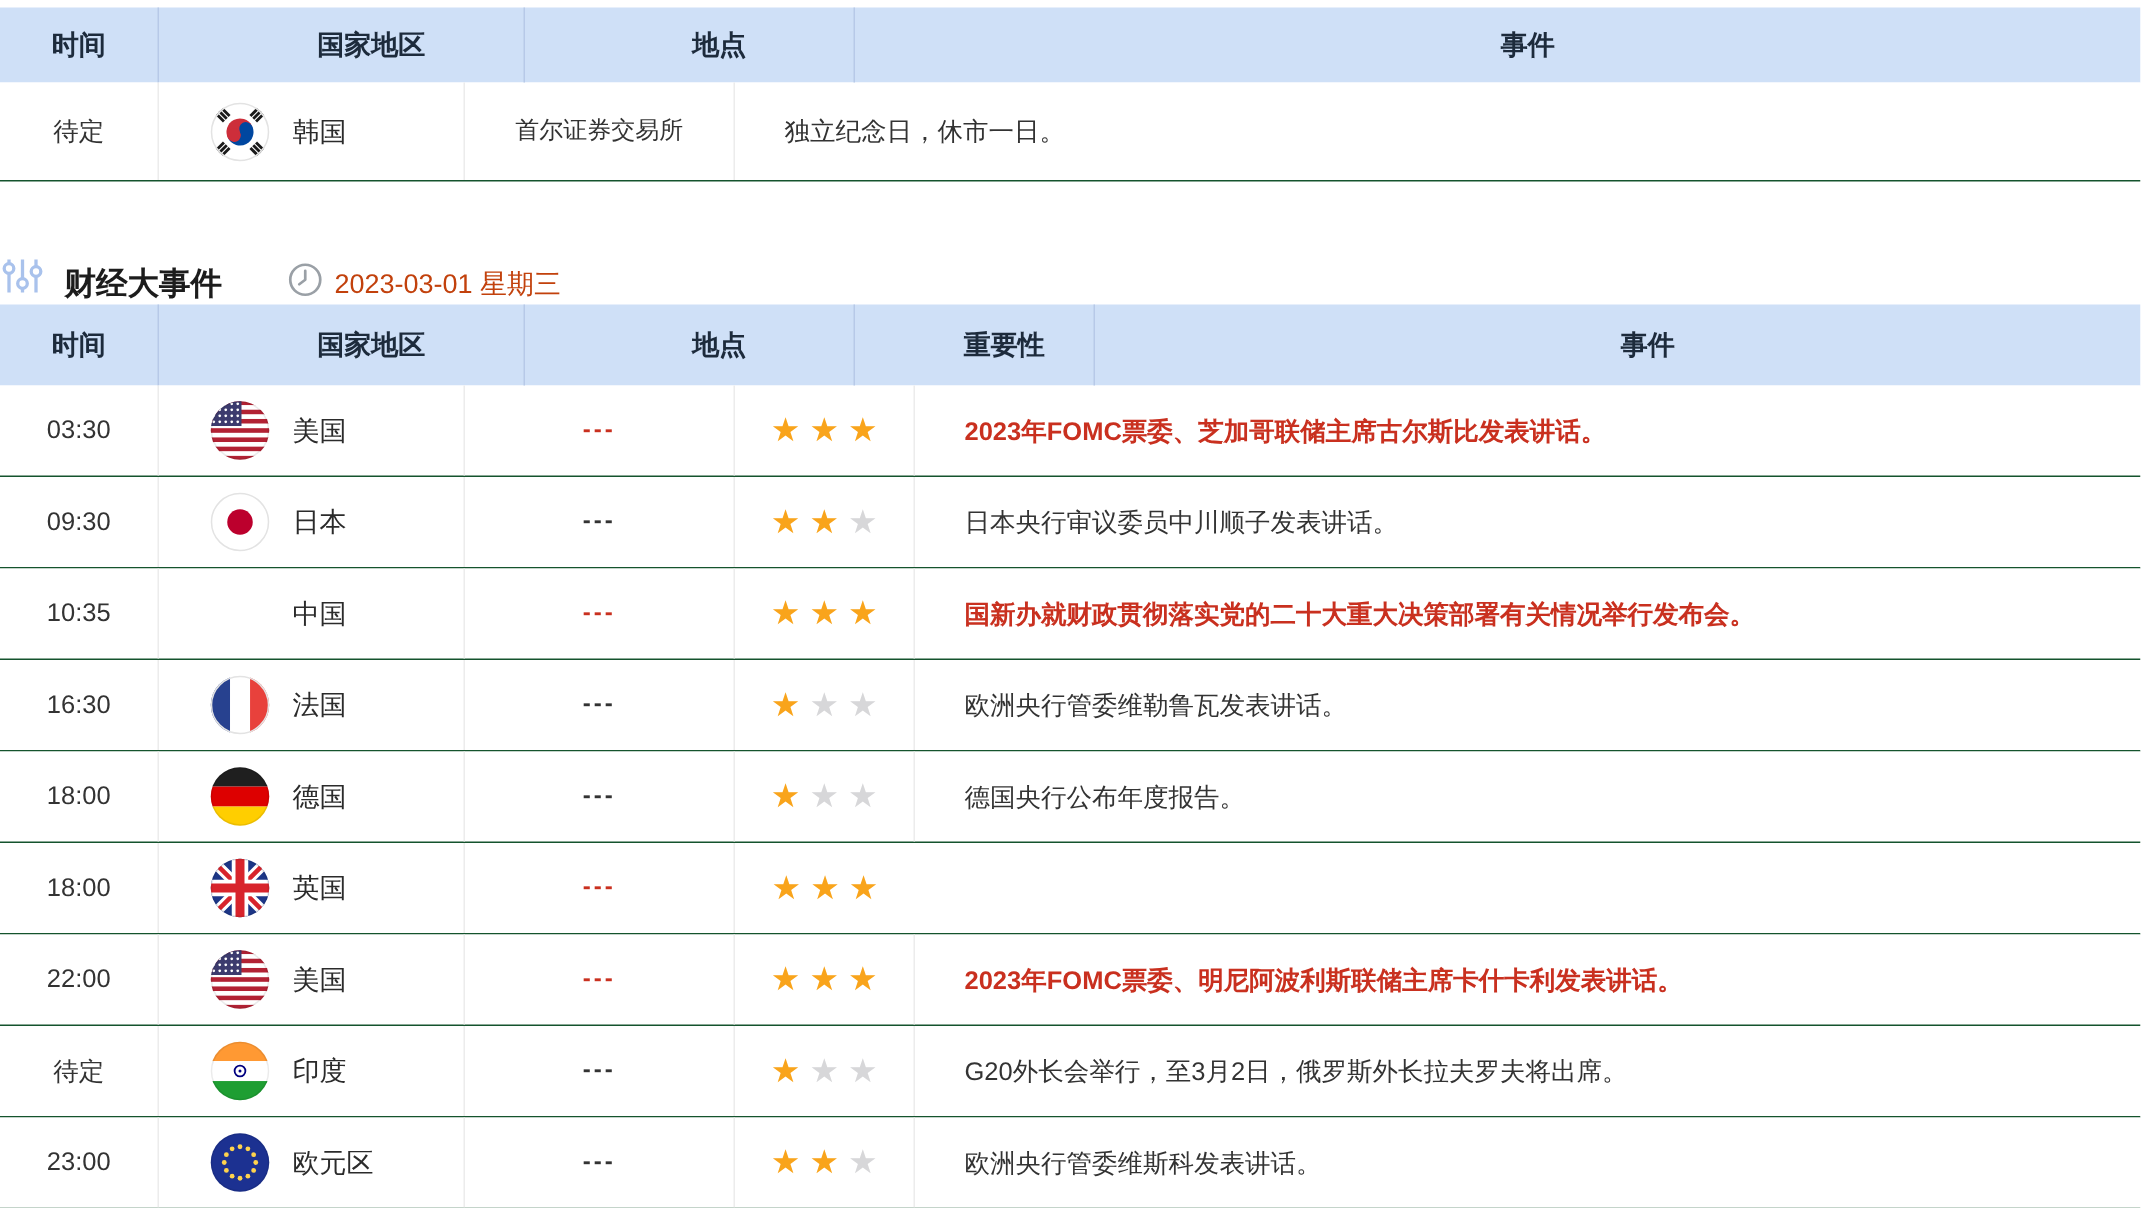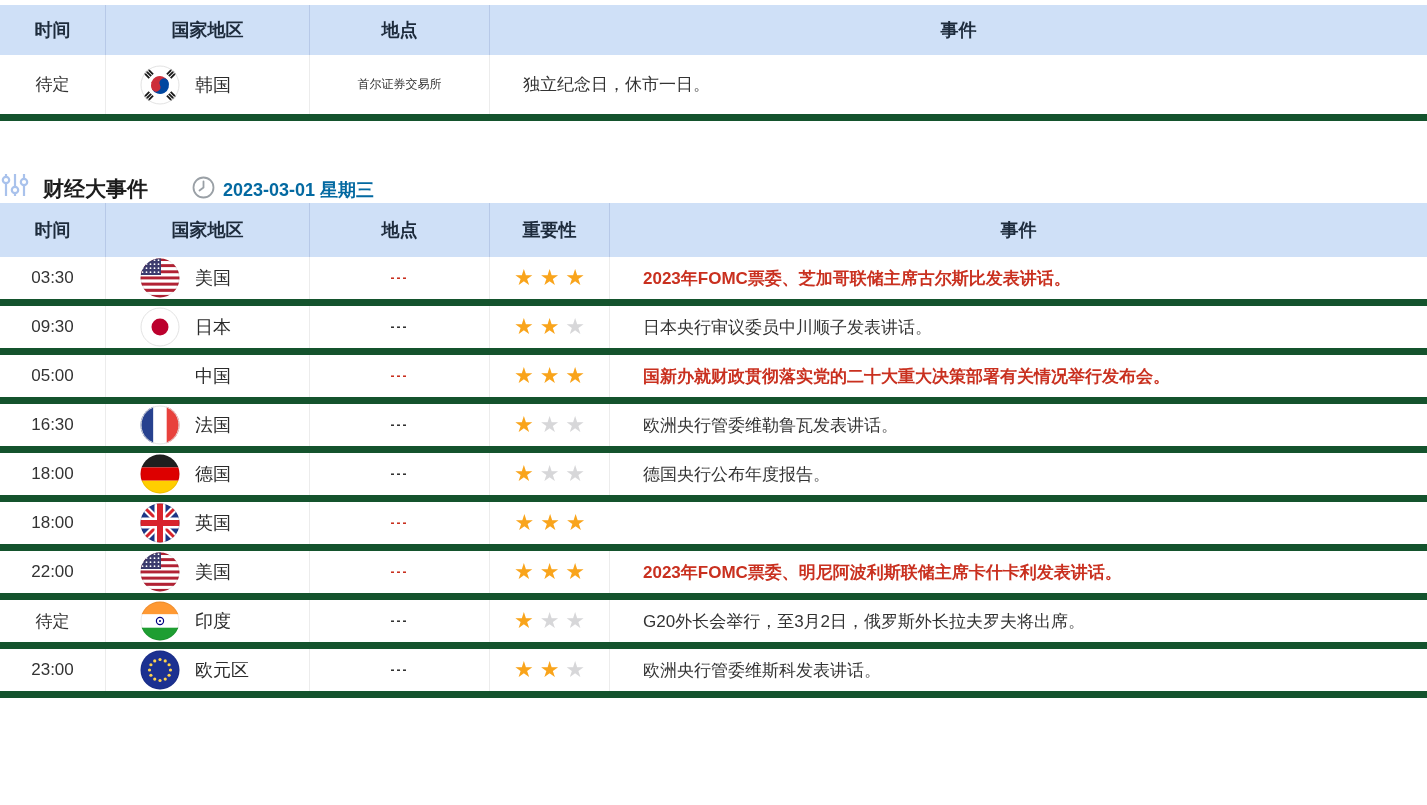--- a/index.html
+++ b/index.html
@@ -1,57 +1,57 @@
 <!DOCTYPE html>
 <html style="--hdr-bg: #cfe0f7; --red: #c9301f; --star-filled: #f9a41b; --star-empty: #d7d7d9;"><head>
 <meta charset="utf-8">
 <style>
   * { margin:0; padding:0; box-sizing:border-box; }
   html,body { width:1427px; height:805px; overflow:hidden; background:#fff;
     font-family:"Liberation Sans","DejaVu Sans",sans-serif; color:#333; }
   .page { width:1427px; height:805px; padding-top:5px; }
 
   
-  .thead { display:grid; background:var(--hdr-bg,#cfe0f7); }
+  .thead { display:grid; background:var(--hdr-bg,#cfe0f7);gap:40px; }
   .hcell { display:flex; align-items:center; justify-content:center;
     font-weight:bold; font-size:18px; color:#1d2b3c;
     border-right:1px solid #b7c9e8; }
   .hcell:last-child { border-right:none; }
-  .row { display:grid; background:#fff; border-bottom:7px solid #14532d; }
+  .row { display:grid; background:#fff; border-bottom:1px solid #14532d; }
   .cell { display:flex; align-items:center; justify-content:center;
     font-size:17px; color:#333; border-right:1px solid #ececec; overflow:hidden; }
   .cell:last-child { border-right:none; }
 
   
   #holiday-table .thead { grid-template-columns:106px 204px 180px 1fr; height:50px; }
   #holiday-table .row   { grid-template-columns:106px 204px 180px 1fr; height:66px; }
 
   
   #events-table .thead { grid-template-columns:106px 204px 180px 120px 1fr; height:54px; }
-  #events-table .row   { grid-template-columns:106px 204px 180px 120px 1fr; height:49px; }
+  #events-table .row   { grid-template-columns:106px 204px 180px 120px 1fr; height:61px; }
 
   .c-country { justify-content:flex-start; padding-left:34px; }
   .flag { width:40px; height:40px; flex:0 0 40px; margin-right:15px; }
   .flag svg { display:block; }
   .country-name { font-weight:normal; font-size:18px; color:#2b2b2b; }
   .c-event { justify-content:flex-start; padding-left:33px; padding-right:12px;
     white-space:nowrap; }
-  .c-loc { font-size:12px; }
+  .c-loc { font-size:16px; }
   .dash { font-weight:bold; letter-spacing:2px; }
   .hl .c-event { color:var(--red,#c9301f); font-weight:bold; }
   .hl .dash { color:var(--red,#c9301f); }
   .star { font-size:22px; line-height:1; margin:0 3px; }
   .star.filled { color:var(--star-filled,#f9a41b); }
   .star.empty  { color:var(--star-empty,#d7d7d9); }
 
   
   .section-bar { height:82px; display:flex; align-items:flex-end; padding-left:1px; }
   .section-title { font-size:21px; font-weight:bold; color:#1c1c1c; margin-left:14px; }
   .section-date-wrap { display:flex; align-items:center; margin-left:44px; }
-  .section-date { font-size:18px; font-weight:bold; color:#0369a1; margin-left:8px; }
+  .section-date { font-size:18px; font-weight:normal; color:#c2410c; margin-left:8px; }
 </style>
 </head>
 <body>
 
 <div class="page">
 
   <div id="holiday-table">
     <div class="thead">
       <div class="hcell">时间</div>
       <div class="hcell">国家地区</div>
@@ -227,21 +227,21 @@
           </div>
     <div class="cell c-imp">
             <span class="star filled">★</span>
             <span class="star filled">★</span>
             <span class="star empty">★</span>
           </div>
     <div class="cell c-event">日本央行审议委员中川顺子发表讲话。</div>
   </div>
 
   <div class="row hl">
-    <div class="cell c-time">05:00</div>
+    <div class="cell c-time">10:35</div>
     <div class="cell c-country">
       <span class="flag"></span>
       <span class="country-name">中国</span>
     </div>
     <div class="cell c-loc">
             <span class="dash">---</span>
           </div>
     <div class="cell c-imp">
             <span class="star filled">★</span>
             <span class="star filled">★</span>

